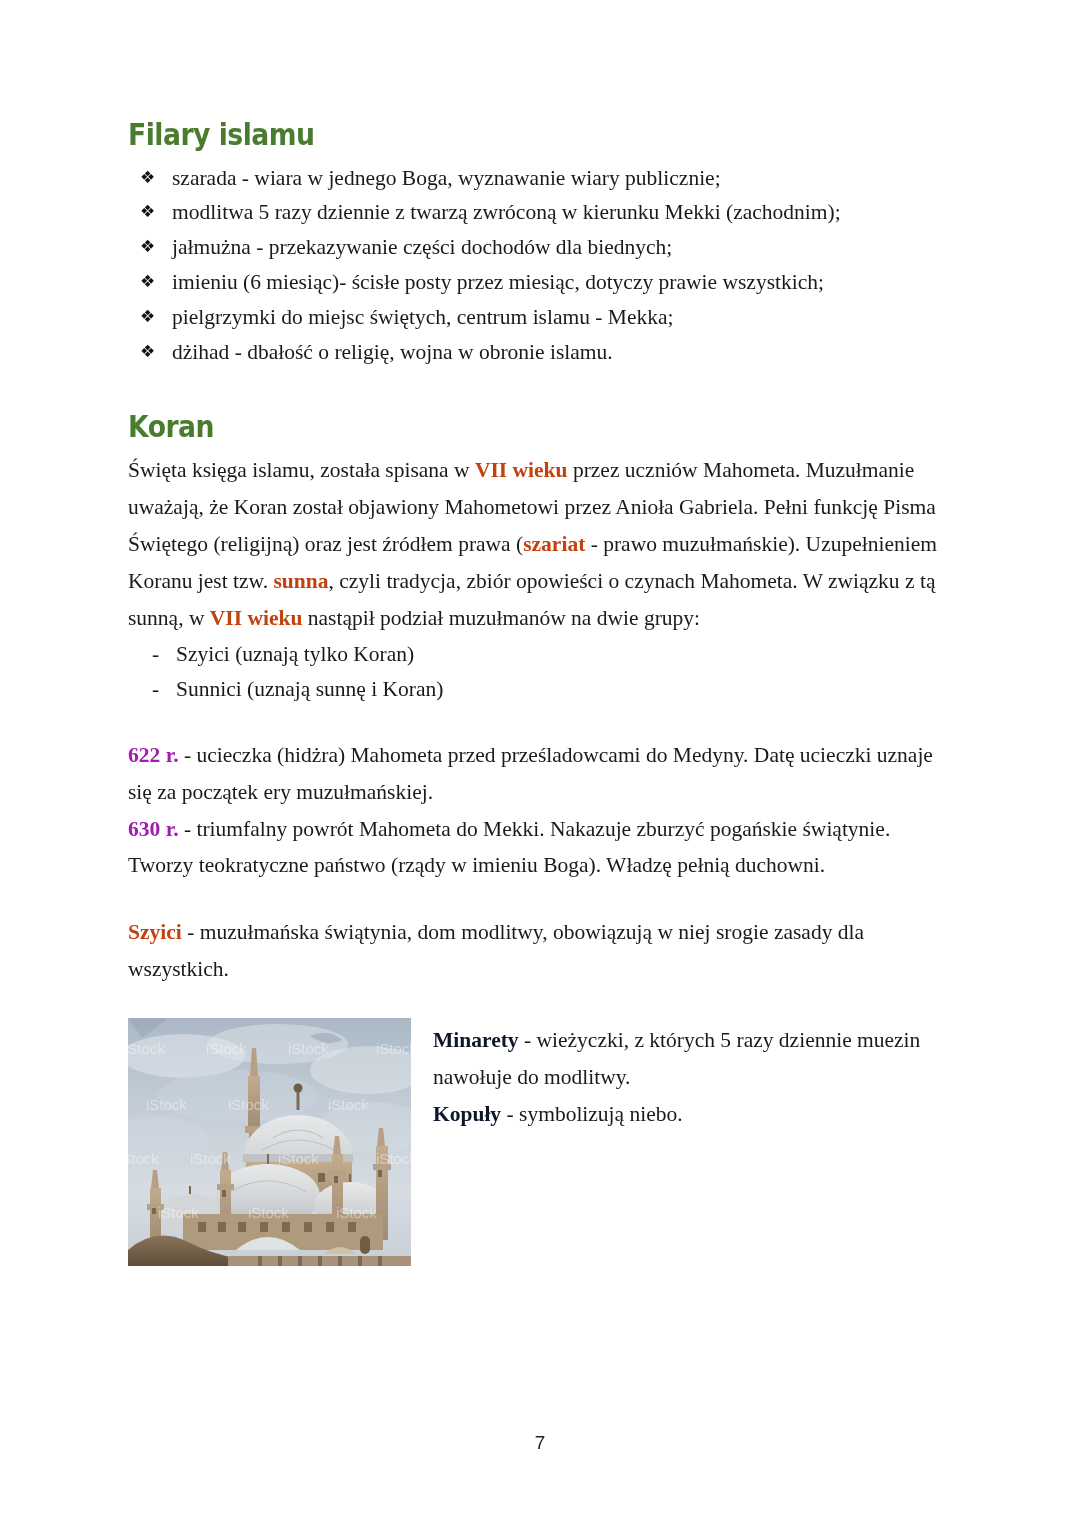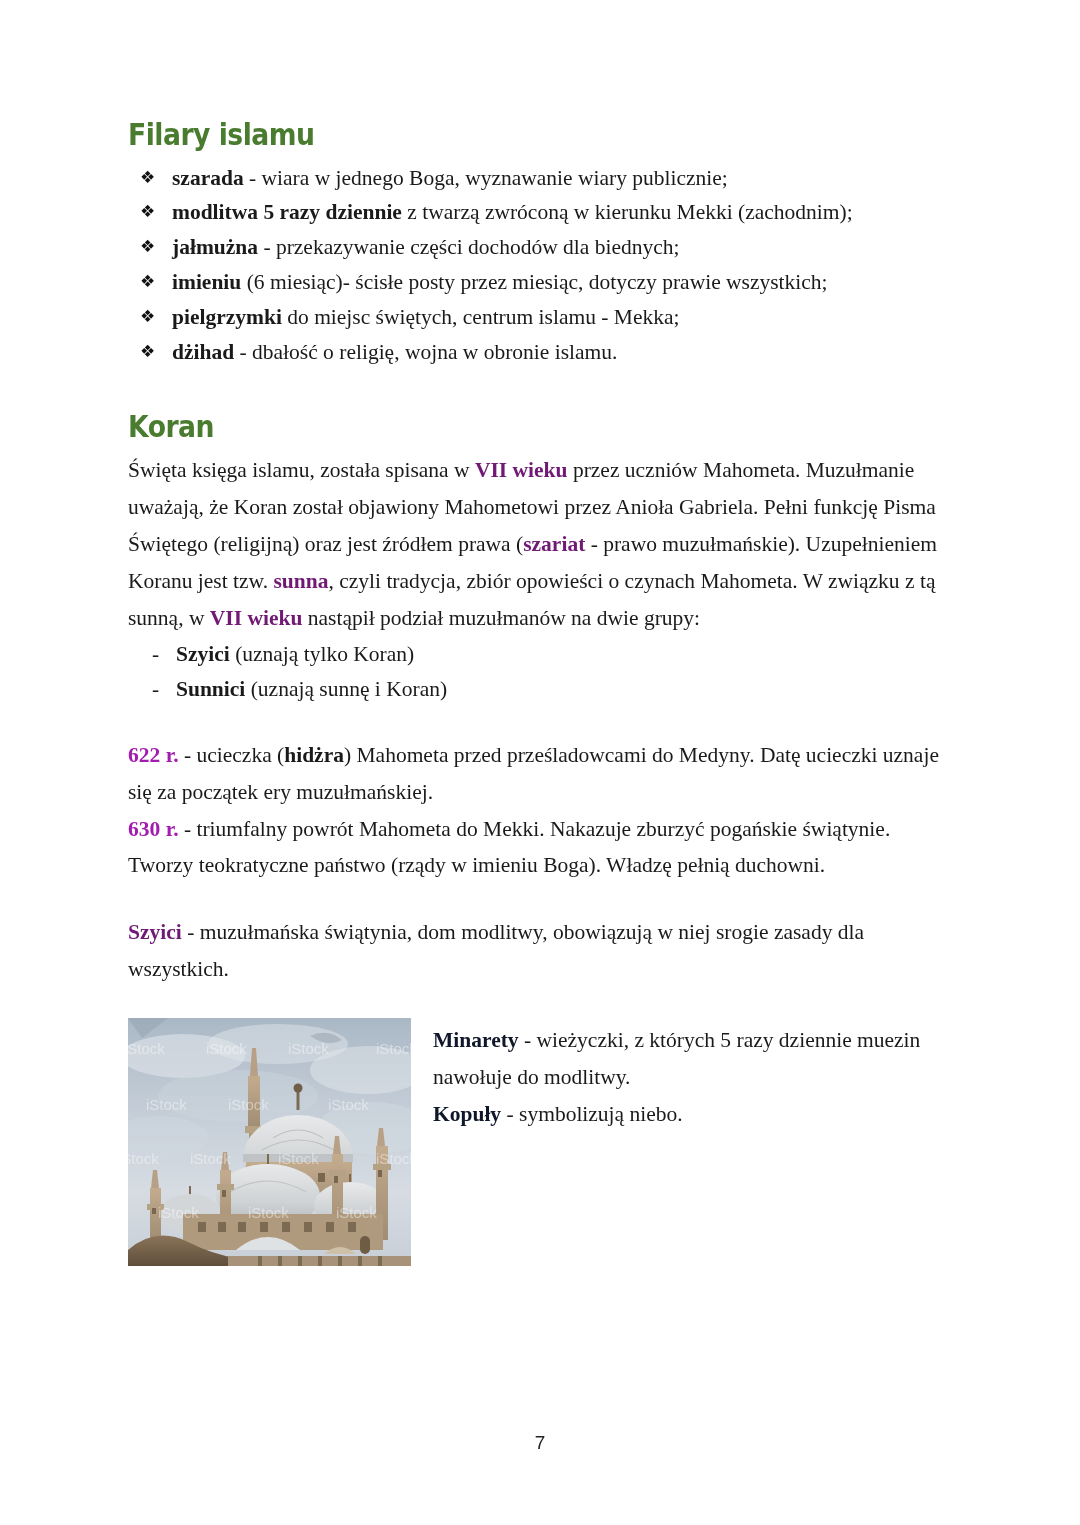--- a/index.html
+++ b/index.html
@@ -60,33 +60,33 @@
     color: #1a1a1a;
   }
   ul.pillar-list li .bullet-marker {
     position: absolute;
     left: 12px;
     top: 0;
     font-size: 17px;
     line-height: 1.98;
     color: #111;
   }
-  .bold-term { font-weight: bold; margin-top: 20px; }
+  .bold-term { font-weight: normal; margin-top: 20px; }
 
   
   p.body-text {
     font-size: 21.5px;
     line-height: 1.72;
     margin: 0;
     color: #1a1a1a;
     text-align: left;
   }
 
   .green-term {
-    color: #701a75;
+    color: #c2410c;
     font-weight: bold;
   }
   .green-term-light {
     color: #0f172a;
     font-weight: bold;
   }
   .green-date {
     color: #a21caf;
     font-weight: bold;
   }

